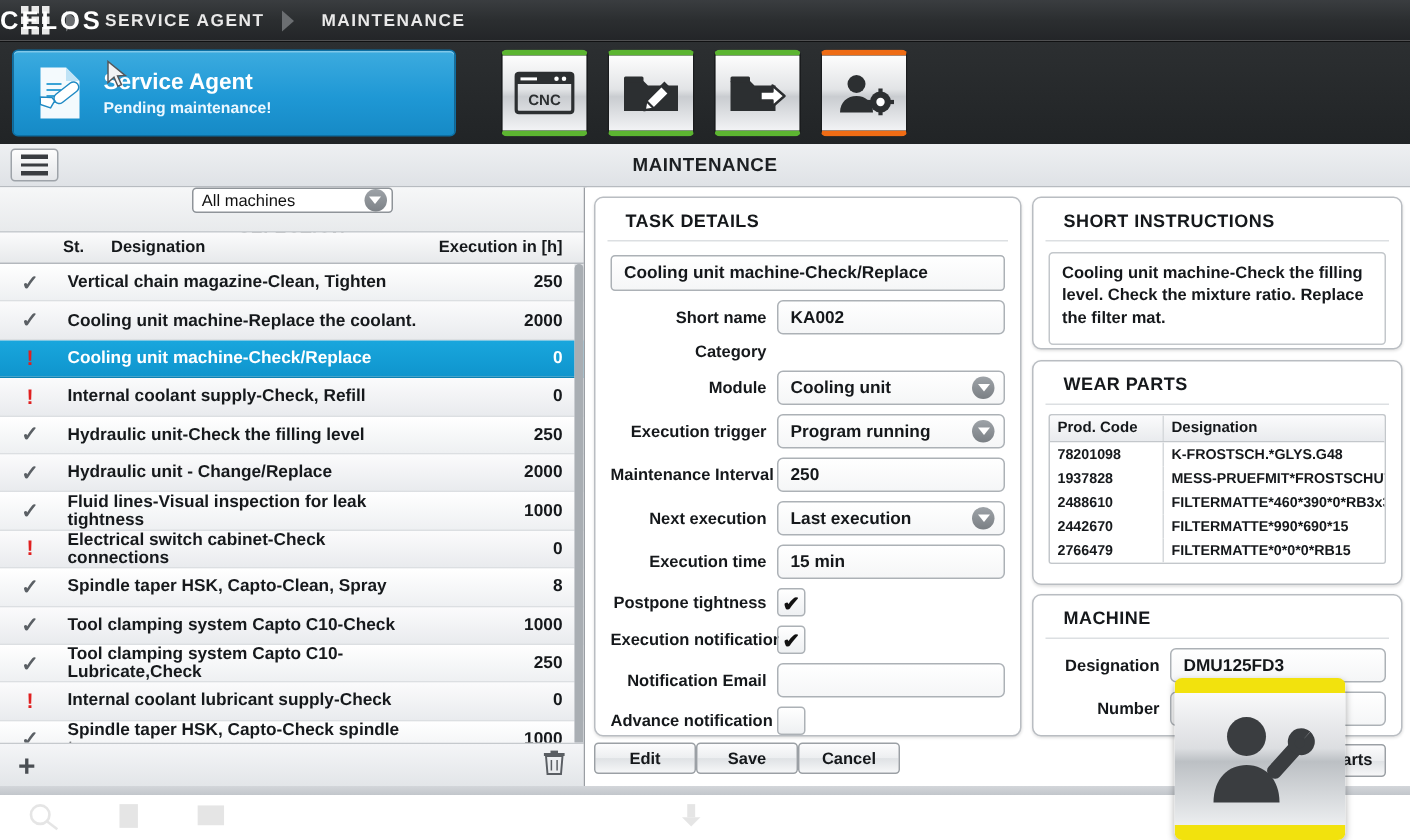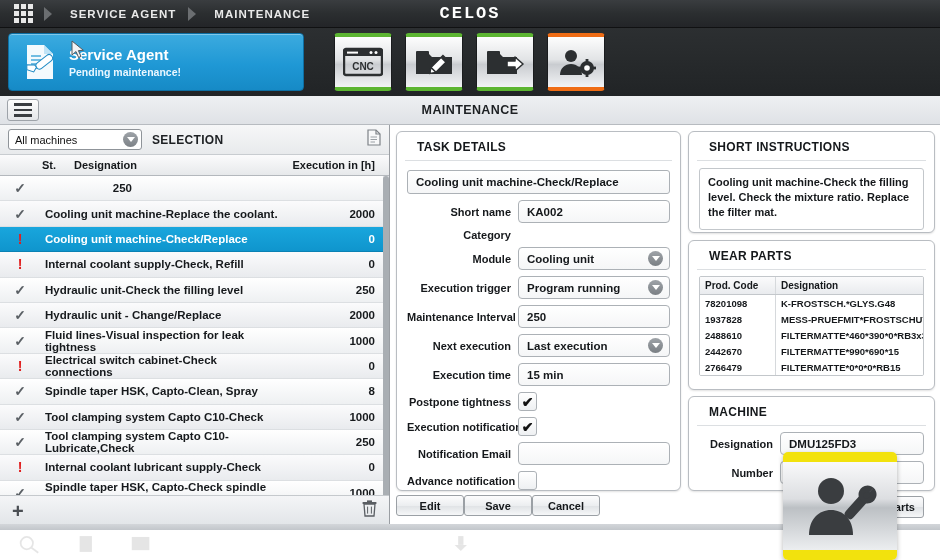--- a/index.html
+++ b/index.html
@@ -31,24 +31,23 @@
     content: ""; position: absolute; left: 6px; top: 7px;
     border-left: 8px solid #6b6e71;
     border-top: 7px solid transparent; border-bottom: 7px solid transparent;
   }
   .crumb {
     color: #e9e9e9; font-size: 11.5px; letter-spacing: 1px; font-weight: 600;
     white-space: nowrap;
   }
   .crumb.pad { margin: 0 6px 0 10px; }
   .celos {
-    position: absolute; left: 0; right: 0; text-align: center;
+    position: absolute; left: 0; right: 0; text-align: left;
     color: #ffffff; font-size: 17px; font-weight: 700; letter-spacing: 2px;
     pointer-events: none;
-    font-family: Liberation Mono, monospace;
   }
   .top-right {
     margin-left: auto; display: flex; align-items: center; gap: 5px; padding-right: 6px;
   }
   .status-pill {
     background: linear-gradient(#46494c, #303336);
     border: 1px solid #1a1c1e; border-radius: 3px;
     color: #f0f0f0; font-size: 10.5px; padding: 3px 8px; white-space: nowrap;
     display: flex; gap: 9px;
   }
@@ -119,21 +118,21 @@
   }
 
   
   .left {
     position: absolute; left: 0; top: 125px; width: 390px; height: 400px;
     background: #f2f3f5; border-right: 1px solid #9a9ea3;
     display: flex; flex-direction: column;
   }
   .left-top {
     height: 29px; display: flex; align-items: center; gap: 10px;
-    padding: 0 8px; background: linear-gradient(#f6f7f8, #e8eaec);
+    padding: 0 8px; background: linear-gradient(#f6f7f8, #e8eaec); flex-direction: column;
   }
   .machsel {
     width: 134px; height: 21px; background: #fff;
     border: 1px solid #8f9499; border-radius: 3px;
     display: flex; align-items: center; padding: 0 3px 0 6px;
     font-size: 11px; color: #111; position: relative;
   }
   .sel-caret {
     margin-left: auto; width: 15px; height: 15px; border-radius: 50%;
     background: linear-gradient(#9ea3a8, #7d8287);
@@ -415,20 +414,21 @@
 
   <div class="thead">
     <div class="c-st">St.</div>
     <div class="c-des">Designation</div>
     <div class="c-exe">Execution in [h]</div>
   </div>
 
   <div class="rows" id="selection-rows">
     <div class="row">
         <div class="c-st"><span class="mark-ok">✓</span></div>
+        <div class="c-des">Vertical chain magazine-Clean, Tighten</div>
         <div class="c-exe">250</div>
       </div>
       <div class="row alt">
         <div class="c-st"><span class="mark-ok">✓</span></div>
         <div class="c-des">Cooling unit machine-Replace the coolant.</div>
         <div class="c-exe">2000</div>
       </div>
       <div class="row sel">
         <div class="c-st"><span class="mark-alert">!</span></div>
         <div class="c-des">Cooling unit machine-Check/Replace</div>

